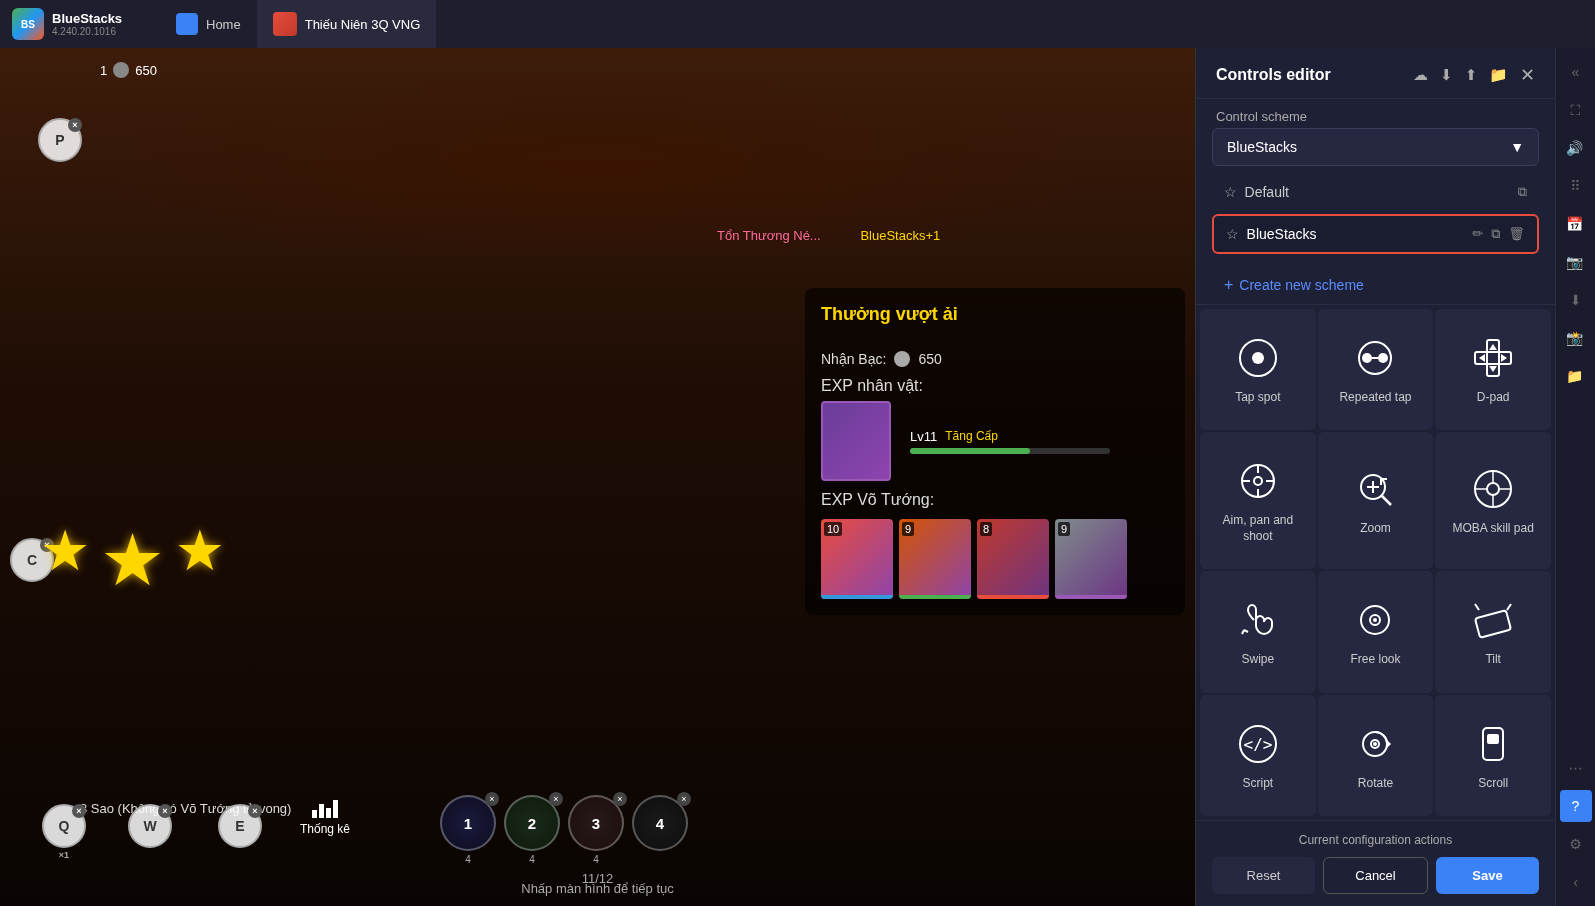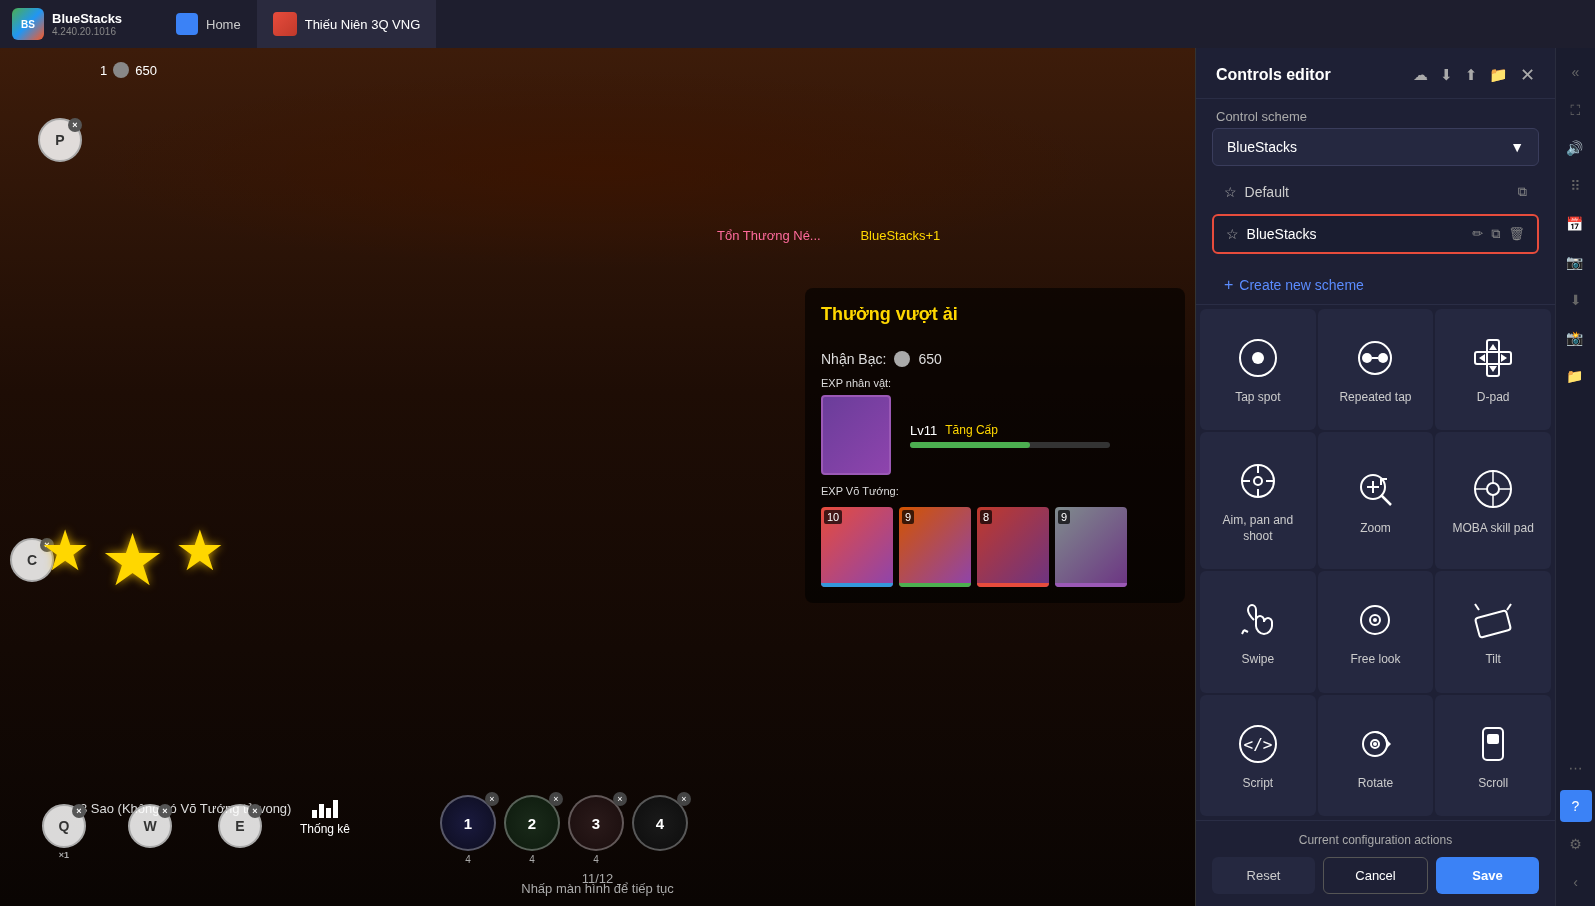--- a/index.html
+++ b/index.html
@@ -98,21 +98,21 @@
       border-radius: 8px;
       padding: 16px;
       color: white;
       width: 380px;
     }
     .result-title { font-size: 18px; font-weight: 700; color: #ffd700; margin-bottom: 26px; }
     .result-row { display: flex; align-items: center; gap: 8px; margin-bottom: 6px; color: #ddd; font-size: 14px; }
     .result-row .coin-sm { width: 16px; height: 16px; border-radius: 50%; background: #aaa; display: inline-block; }
 
     .exp-section { margin-top: 10px; }
-    .exp-label { color: #ddd; font-size: 11px; margin-bottom: 6px; }
+    .exp-label { color: #ddd; font-size: 16px; margin-bottom: 6px; }
     .char-exp { display: flex; align-items: center; gap: 19px; }
     .char-portrait { width: 70px; height: 80px; background: linear-gradient(135deg, #6a3d9a, #8e44ad); border-radius: 4px; border: 2px solid #9b59b6; }
     .char-level { color: white; font-size: 13px; }
     .exp-bar { height: 6px; background: #333; border-radius: 3px; margin-top: 4px; width: 200px; }
     .exp-fill { height: 100%; background: #4CAF50; border-radius: 3px; width: 60%; }
 
     .heroes-row { display: flex; gap: 6px; margin-top: 10px; }
     .hero-card {
       width: 72px; height: 80px;
       border-radius: 4px;

